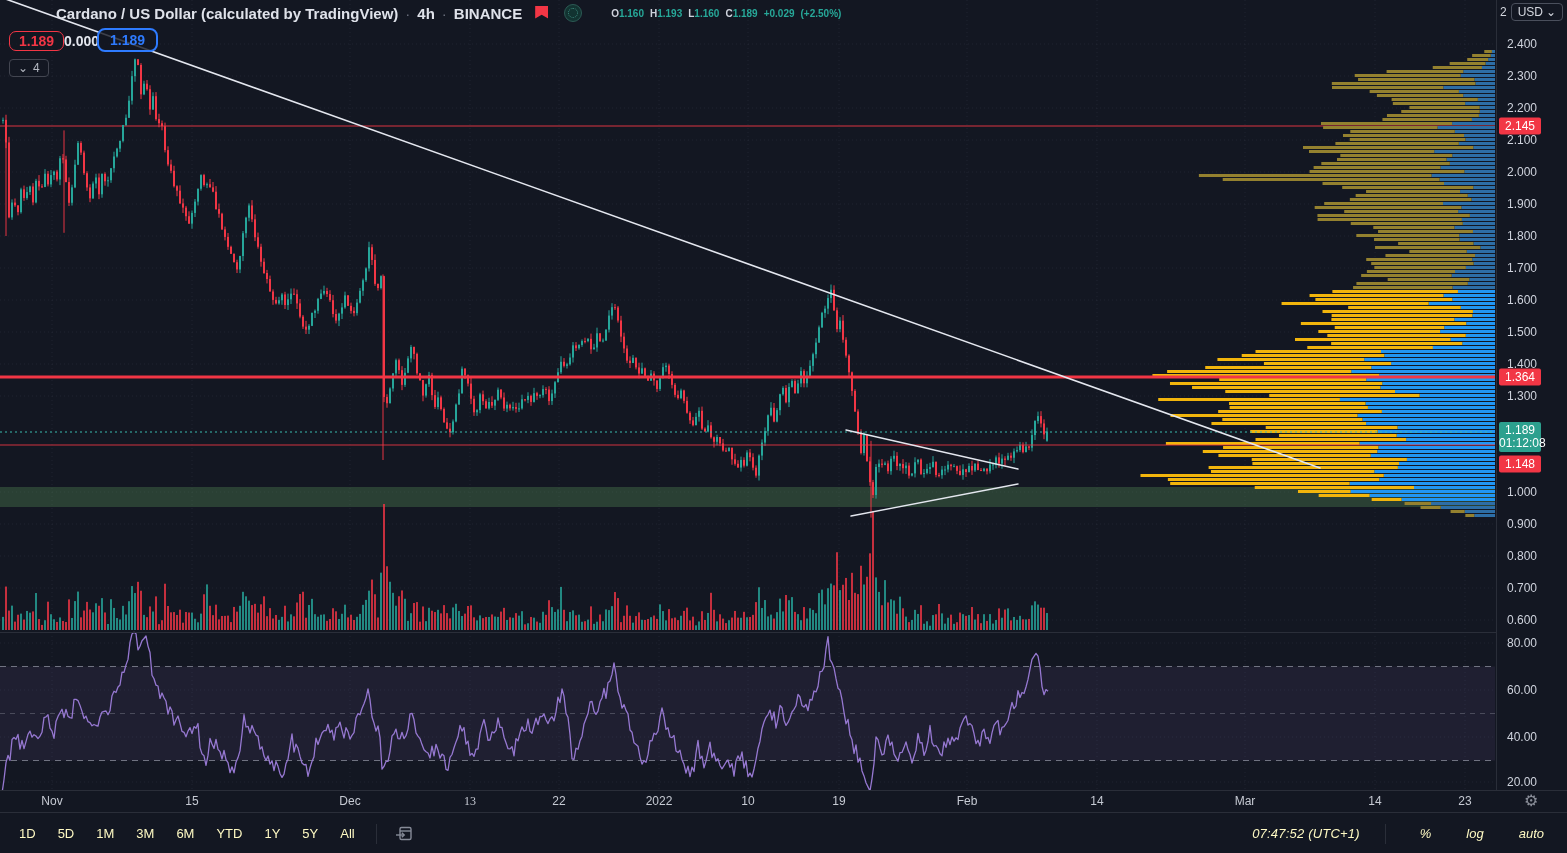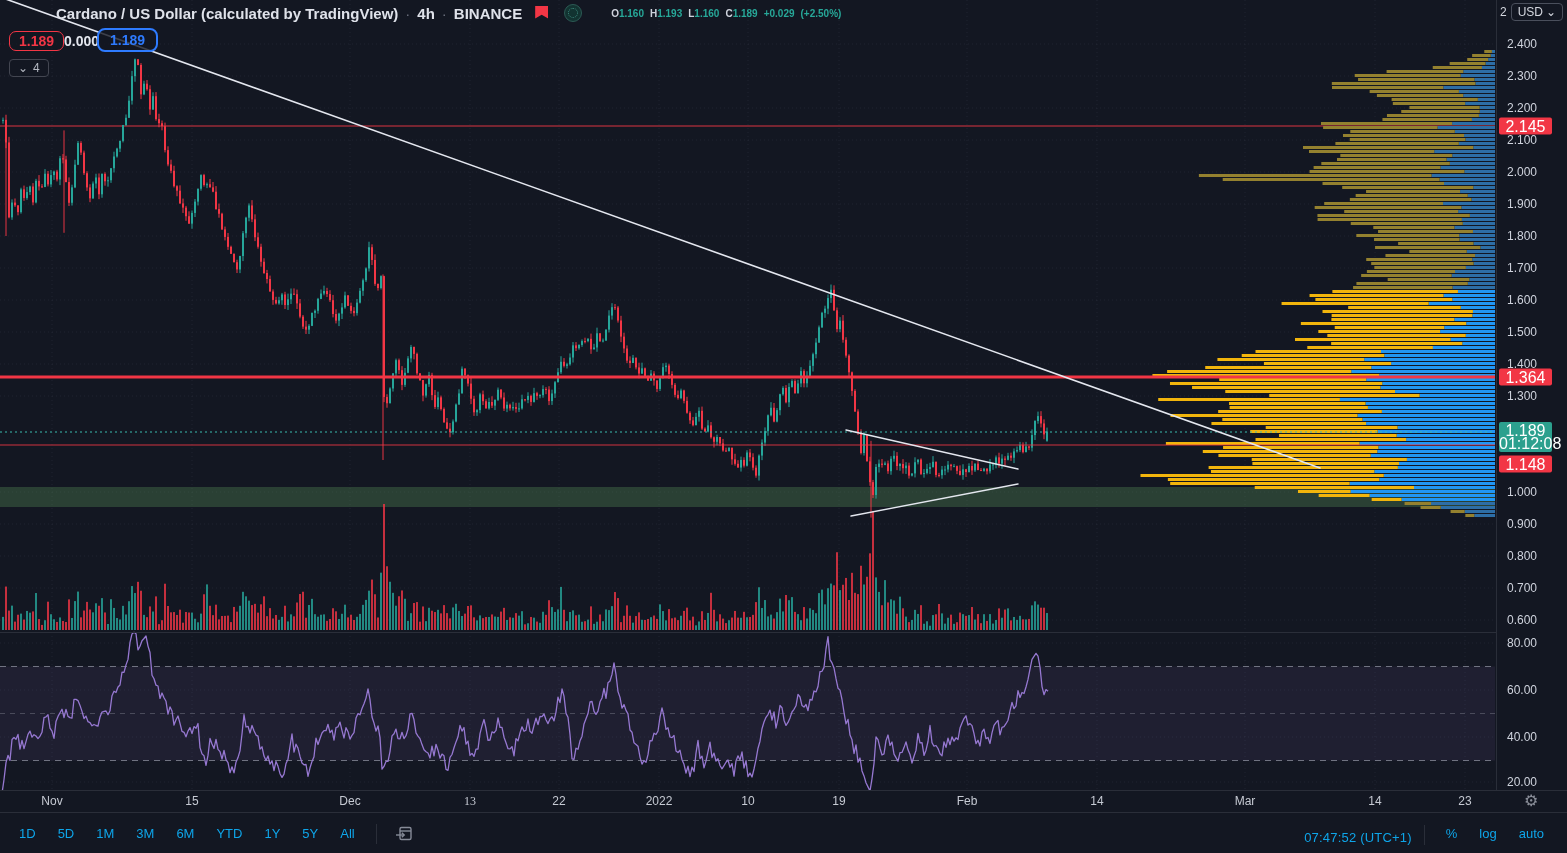--- a/index.html
+++ b/index.html
@@ -22,37 +22,37 @@
   
   .ovl{position:absolute;z-index:5;font-size:14px;font-weight:700;}
   .badge-red{left:9px;top:31px;color:#f23645;border:1px solid #f23645;border-radius:7px;padding:1px 9px;background:rgba(19,23,34,.65);}
   .plain-val{left:64px;top:33px;color:#e3e6ee;}
   .badge-blue{left:97px;top:28px;color:#2e7bff;border:2px solid #2e7bff;border-radius:8px;padding:2px 11px;background:rgba(19,23,34,.8);}
   .collapse{left:9px;top:59px;color:#b4b8c1;border:1px solid #434651;border-radius:4px;padding:1px 8px;
             font-size:12px;font-weight:400;background:rgba(19,23,34,.5);display:flex;gap:5px;align-items:center;}
   
   .pscale{position:absolute;left:1496px;top:0;width:71px;height:812px;z-index:4;background:#131722;border-left:1px solid #2a2e39;}
   .ptick{position:absolute;left:10px;transform:translateY(-50%);font-size:12px;color:#cfd3dd;}
-  .pbadge{position:absolute;left:2px;width:53px;transform:translateY(-50%);text-align:center;
-          font-size:16px;color:#fff;border-radius:2px;padding:2px 0;line-height:13px;}
+  .pbadge{position:absolute;left:2px;width:42px;transform:translateY(-50%);text-align:center;
+          font-size:12px;color:#fff;border-radius:2px;padding:2px 0;line-height:13px;}
   .pbadge.red{background:#f23645;}
   .pbadge.teal{background:#2ca08e;}
   .unitbox{position:absolute;left:1500px;top:3px;z-index:6;display:flex;align-items:center;gap:4px;
            font-size:12px;color:#d4d7df;}
   .unitpill{border:1px solid #4a4f5c;border-radius:4px;padding:1px 6px;display:flex;gap:3px;align-items:center;}
   
   .tscale{position:absolute;left:0;top:790px;width:1567px;height:22px;z-index:4;background:#131722;border-top:1px solid #2a2e39;}
   .ttick{position:absolute;top:3px;transform:translateX(-50%);font-size:12px;color:#c6cad3;}
   .gear{position:absolute;left:1524px;top:0px;font-size:16px;color:#8a8e99;}
   
   .toolbar{position:absolute;left:0;top:812px;width:1567px;height:41px;z-index:6;background:#131722;
            border-top:1px solid #2a2e39;display:flex;align-items:center;justify-content:space-between;
-           font-size:13px;color:#0ea5e9;}
+           font-size:13px;color:#fef9c3;}
   .tb-left{display:flex;align-items:center;gap:4px;padding-left:10px;}
-  .tb-right{display:flex;align-items:flex-end;gap:4px;padding-right:14px;}
+  .tb-right{display:flex;align-items:center;gap:17px;padding-right:14px;font-style:italic;}
   .tb-btn{padding:4px 9px;border-radius:4px;cursor:default;}
   .tb-div{width:1px;height:20px;background:#2a2e39;margin:0 8px;}
   .clock{letter-spacing:.2px;}
   .cal{display:inline-flex;align-items:center;margin-left:6px;}
 </style>
 </head>
 <body>
 
 <div class="app">
 

